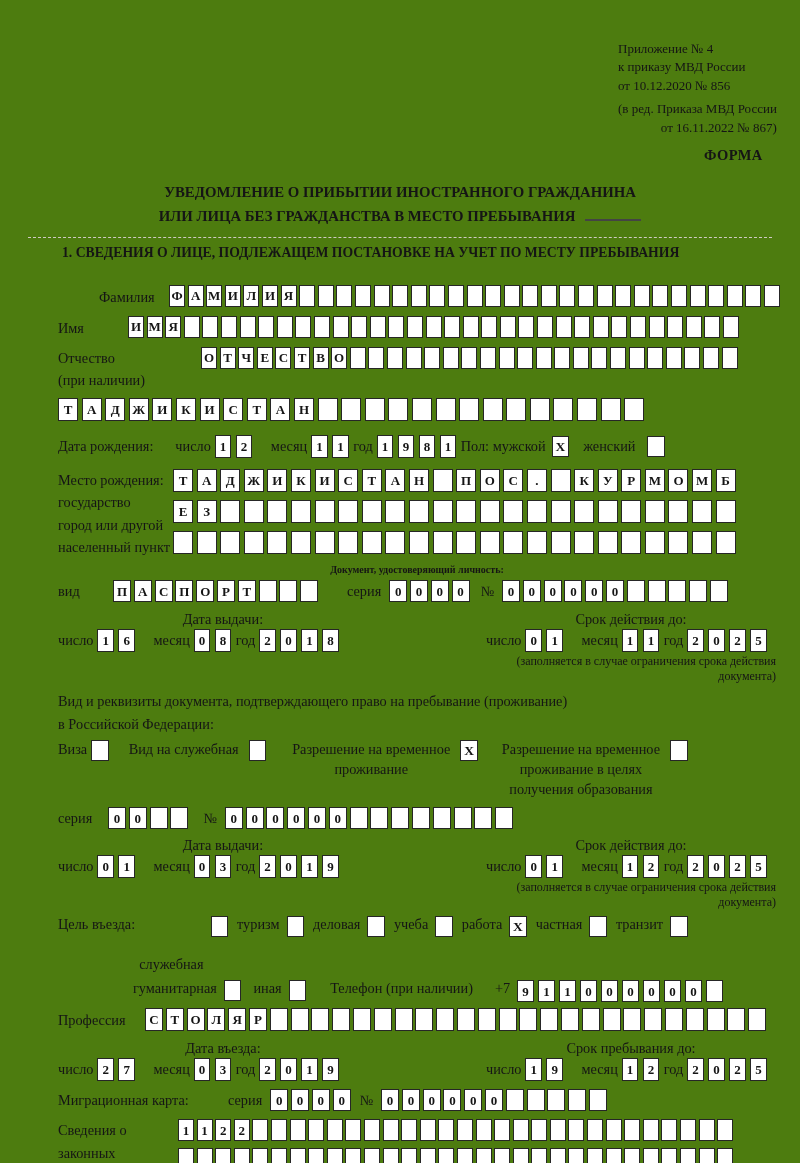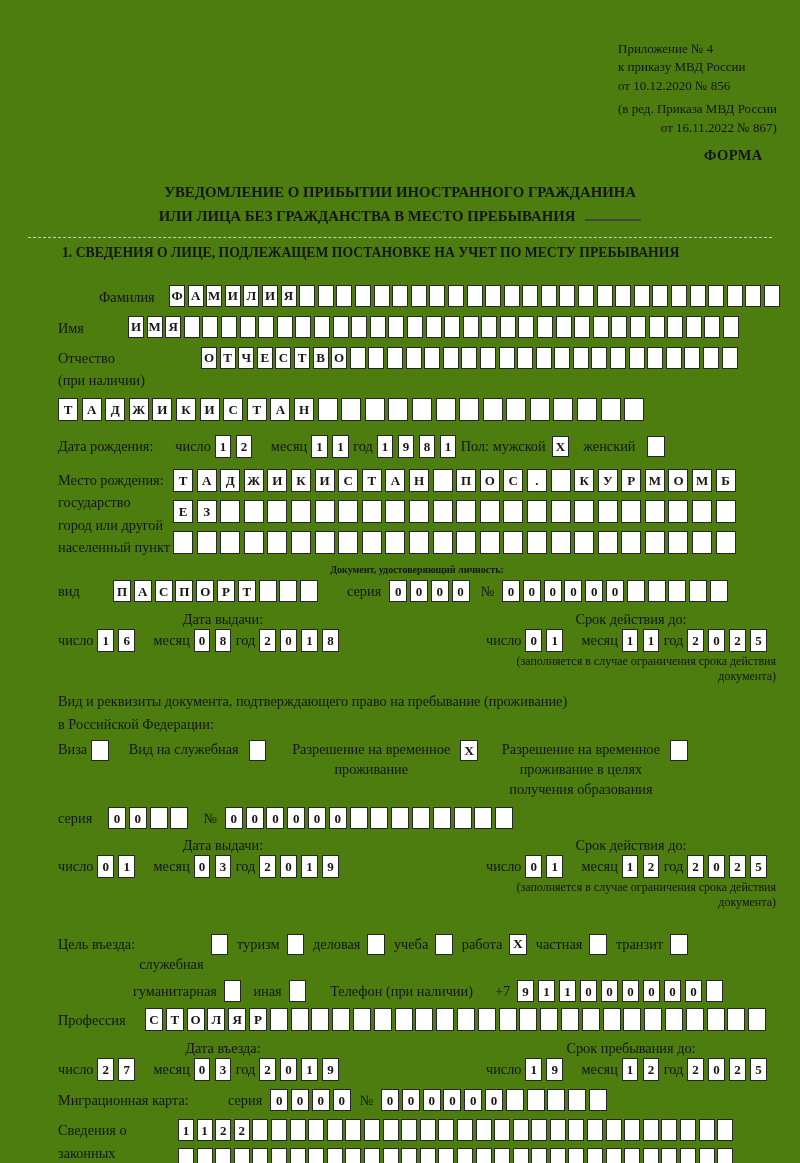--- a/index.html
+++ b/index.html
@@ -51,21 +51,21 @@
   .dfields { display:flex; align-items:center; white-space:nowrap; }
   .dfields .dlbl { margin-right:4px; }
   .dfields .gap { width:14px; }
   .note { font-size:12px; text-align:right; margin-top:2px; }
 
   .optrow { display:flex; align-items:flex-start; }
   .opt { display:flex; align-items:flex-start; }
   .opt .opt-lines { text-align:center; line-height:20px; }
   .opt .cb { margin-left:10px; margin-top:1px; }
 
-  .inline { display:flex; align-items:center; white-space:nowrap; }
+  .inline { display:flex; align-items:flex-start; white-space:nowrap; }
   .inline .cb { margin-left:7px; }
 
   .stackrows .cells { margin-bottom:7.5px; }
   .center-b { text-align:center; font-weight:bold; }
 </style>
 </head>
 <body>
 
 <div class="page">
 

